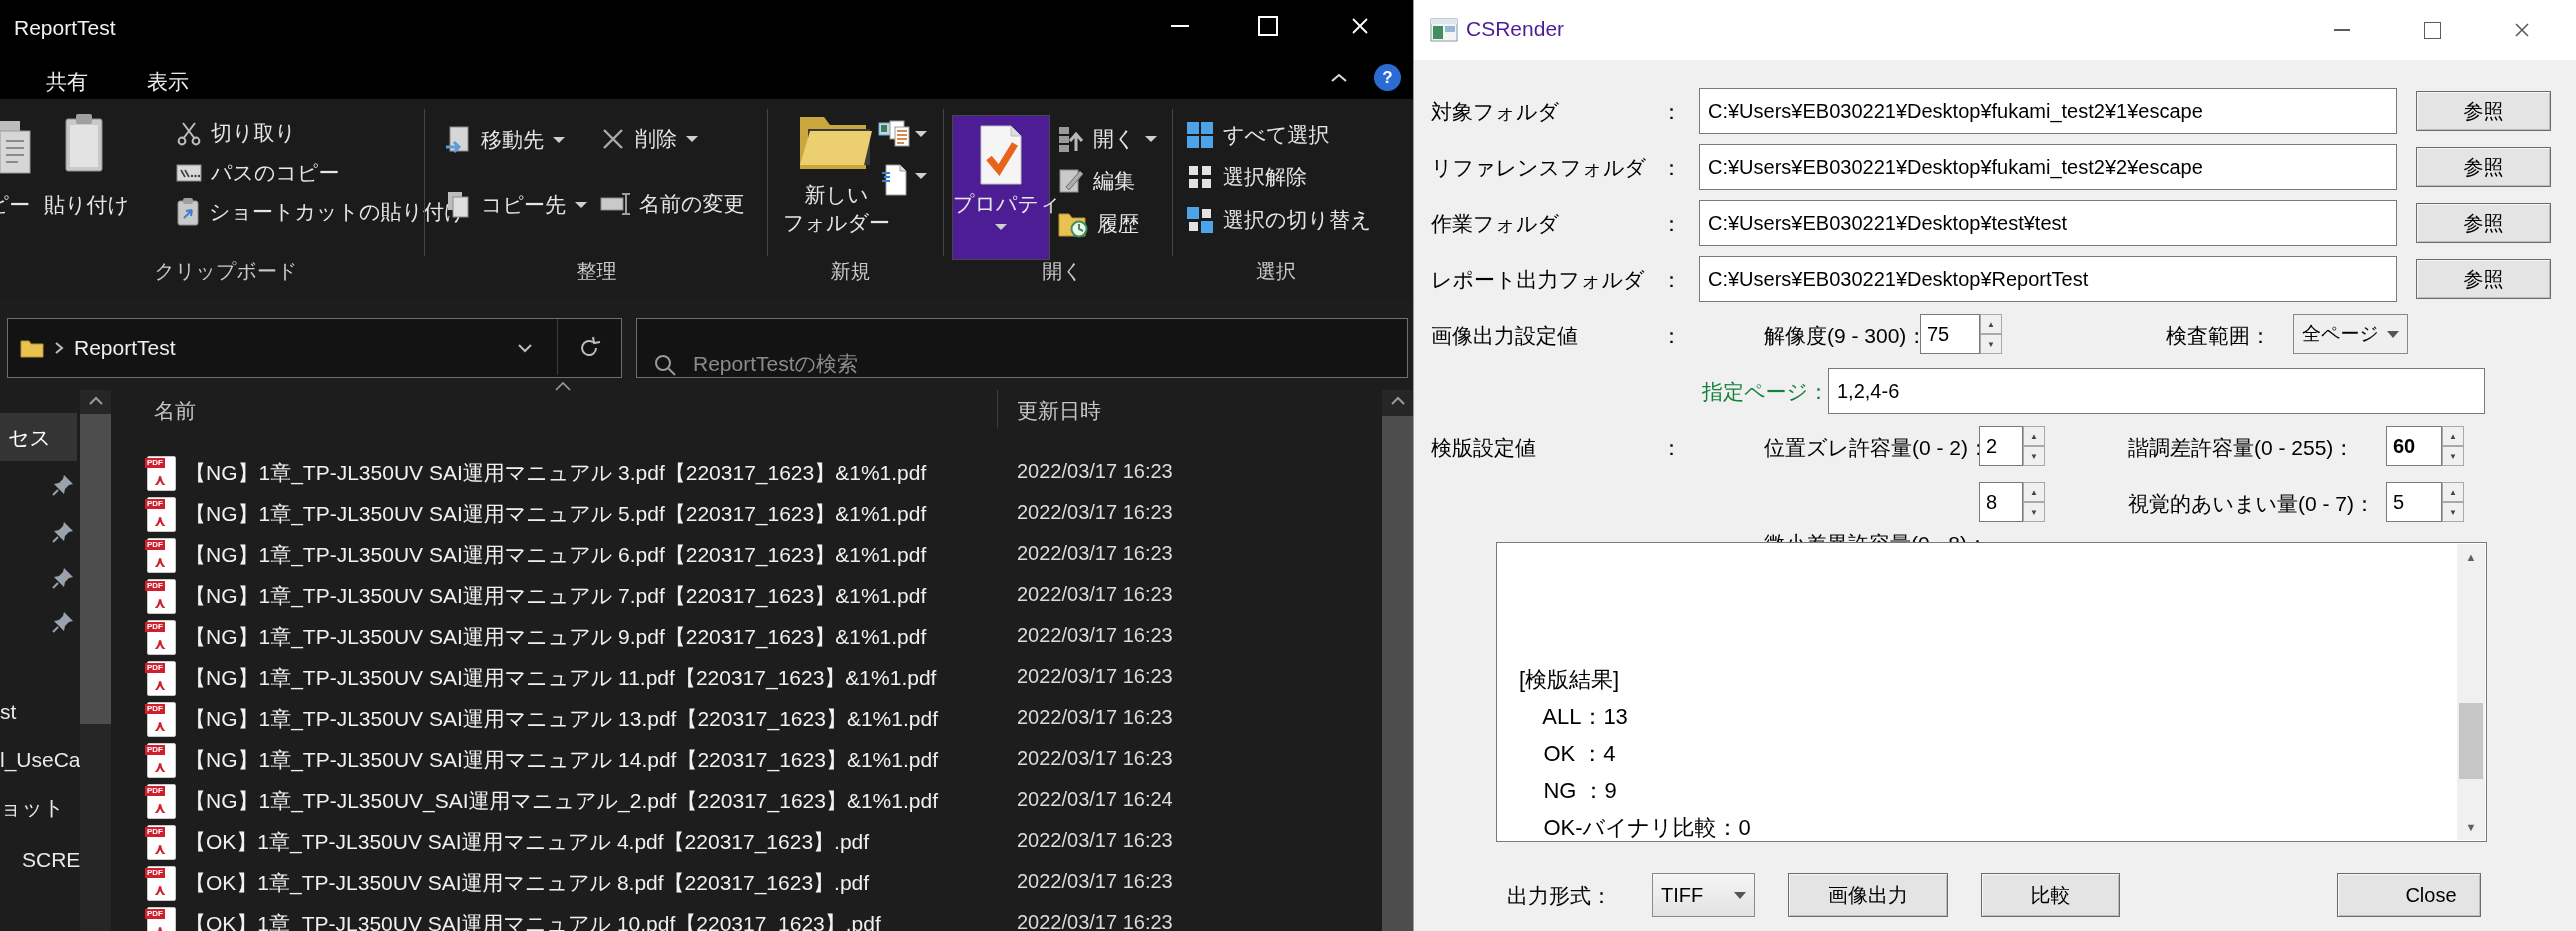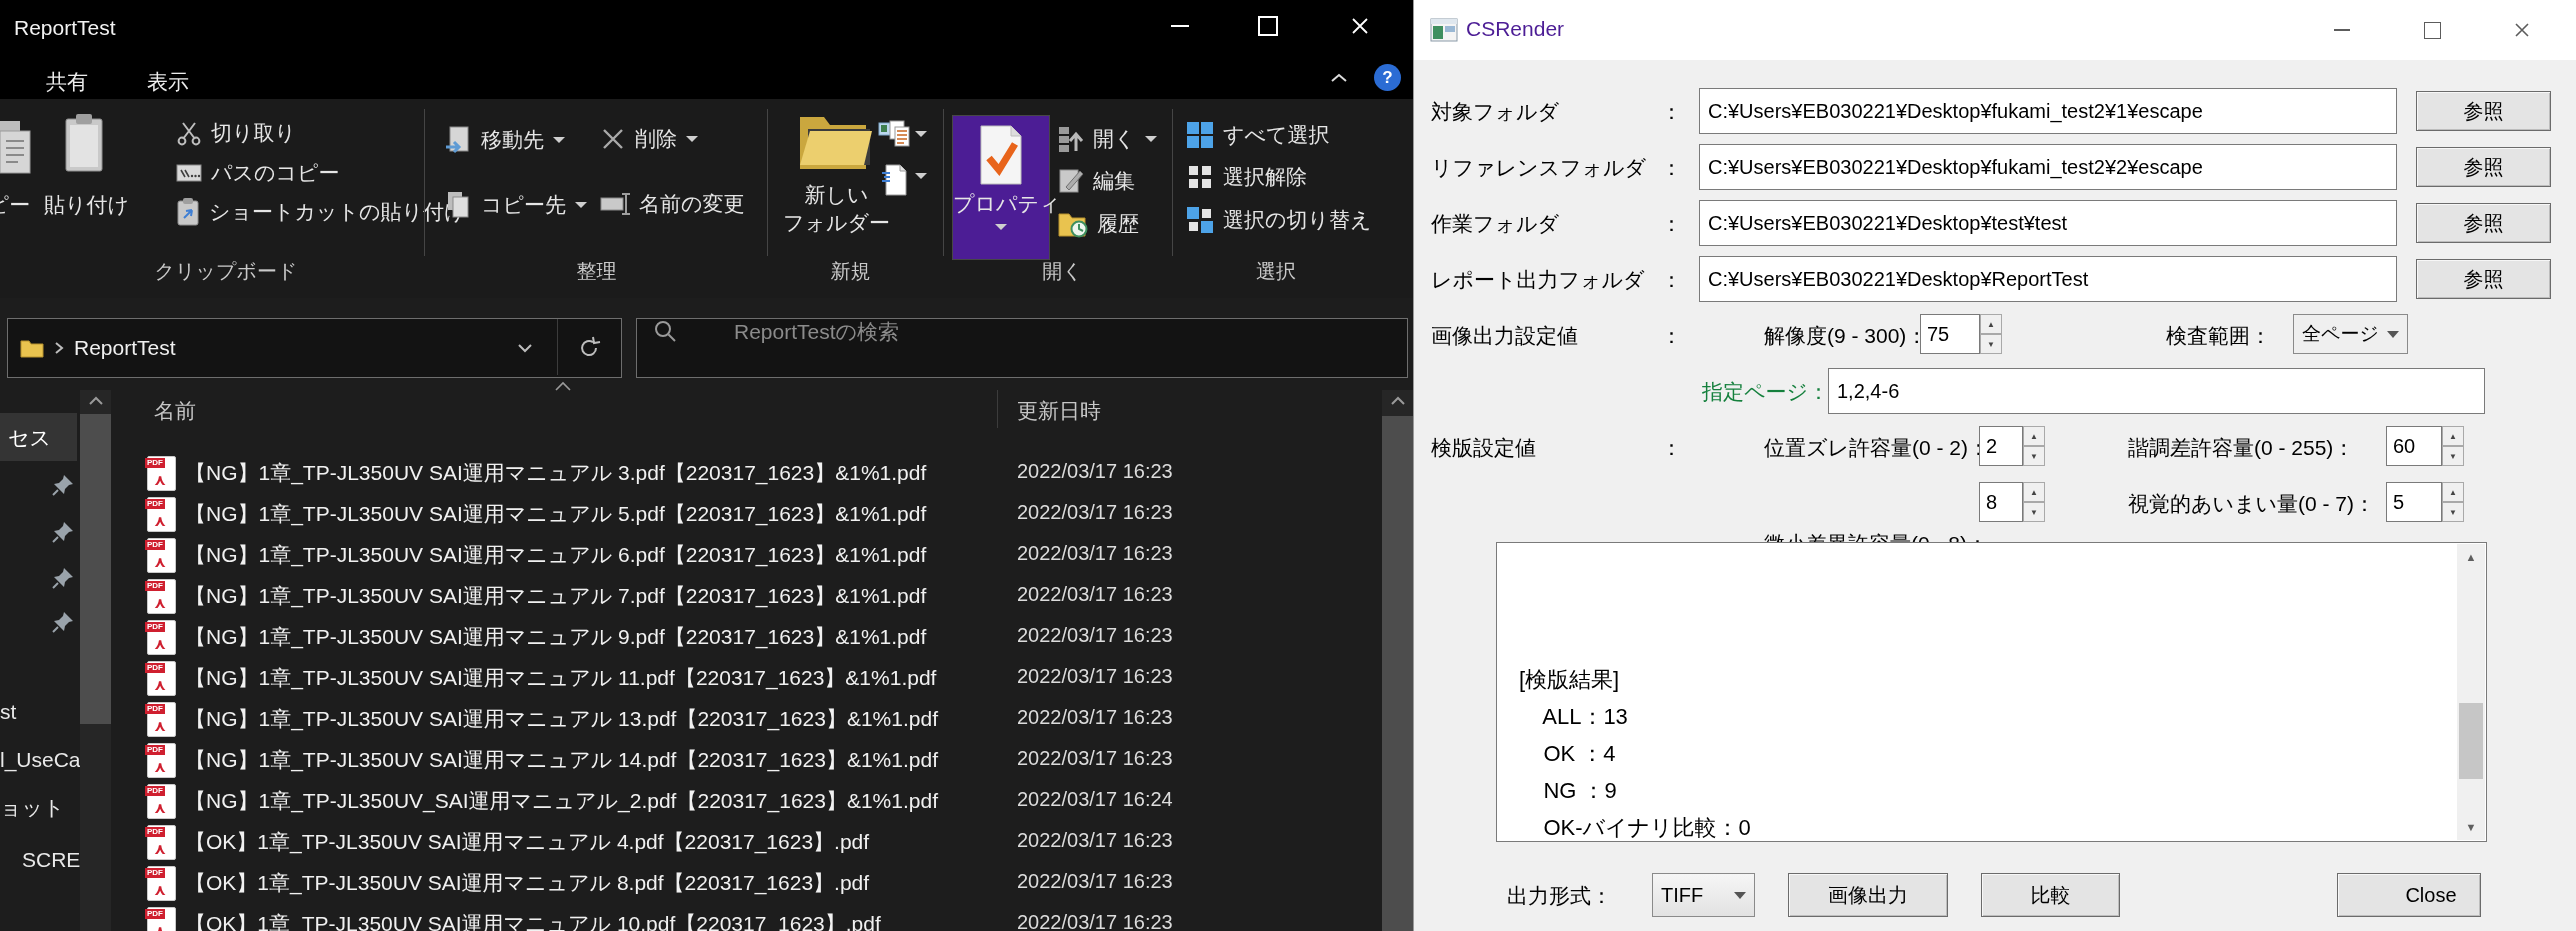--- a/index.html
+++ b/index.html
@@ -15,21 +15,21 @@
   .exp-tab{top:8px;font-size:21px;color:#ededed;padding:4px 10px;}
   #ribbon{left:0;top:99px;width:1413px;height:199px;background:#1b1b1b;border-bottom:1px solid #000;}
   .grplabel{font-size:20px;color:#c9c9c9;text-align:center;}
   .rdivider{width:1px;background:#454545;top:10px;height:147px;}
   .rsmall{display:flex;align-items:center;gap:9px;color:#e6e6e6;font-size:21px;white-space:nowrap;}
   .rbig-label{font-size:21px;color:#e6e6e6;text-align:center;white-space:nowrap;}
   .caret{width:0;height:0;border-left:6px solid transparent;border-right:6px solid transparent;border-top:7px solid #cfcfcf;display:inline-block;}
   #addr-row{left:0;top:298px;width:1413px;height:92px;background:#1d1d1d;}
   .darkbox{background:#131313;border:1px solid #6e6e6e;}
   #addressbar{left:7px;top:20px;width:613px;height:58px;display:flex;align-items:center;}
-  #searchbar{left:636px;top:20px;width:770px;height:58px;display:flex;align-items:flex-start;gap:41px;}
+  #searchbar{left:636px;top:20px;width:770px;height:58px;display:flex;align-items:flex-end;}
   #searchbar input{background:transparent;border:0;outline:none;color:#e8e8e8;font-size:21px;width:557px;
                    font-family:"Liberation Sans","DejaVu Sans",sans-serif;}
   #searchbar input::placeholder{color:#8b8b8b;opacity:1;}
   .hdr{font-size:21px;color:#c6c6c6;}
   
   #qa-row{left:0;top:413px;width:77px;height:48px;background:#343434;}
   .side-frag{font-size:21px;color:#e9e9e9;}
   .sb-scroll{background:#262626;}
   .sb-thumb{background:#4d4d4d;}
   
@@ -558,21 +558,21 @@
       <span>検版設定値</span>
       <span>：</span>
     </div>
     <span class="dlg-label abs" style="left:350px;top:434px;">位置ズレ許容量(0 - 2)：</span>
     <div class="spinbox abs" style="left:565px;top:426px;width:44px;height:40px;">2</div>
     <div class="spincol abs" style="left:609px;top:426px;height:40px;">
       <span>▲</span>
         <span>▼</span>
     </div>
     <span class="dlg-label abs" style="left:714px;top:434px;">諧調差許容量(0 - 255)：</span>
-    <div class="spinbox abs" style="left:972px;top:426px;width:56px;height:40px;">60</div>
+    <div class="spinbox abs" style="left:972px;top:426px;width:56px;height:40px;font-weight:bold;">60</div>
     <div class="spincol abs" style="left:1028px;top:426px;height:40px;">
       <span>▲</span>
         <span>▼</span>
     </div>
 
     <span class="dlg-label abs" style="left:350px;top:490px;margin-top:40px;">微小差異許容量(0 - 8)：</span>
     <div class="spinbox abs" style="left:565px;top:482px;width:44px;height:40px;">8</div>
     <div class="spincol abs" style="left:609px;top:482px;height:40px;">
       <span>▲</span>
         <span>▼</span>

